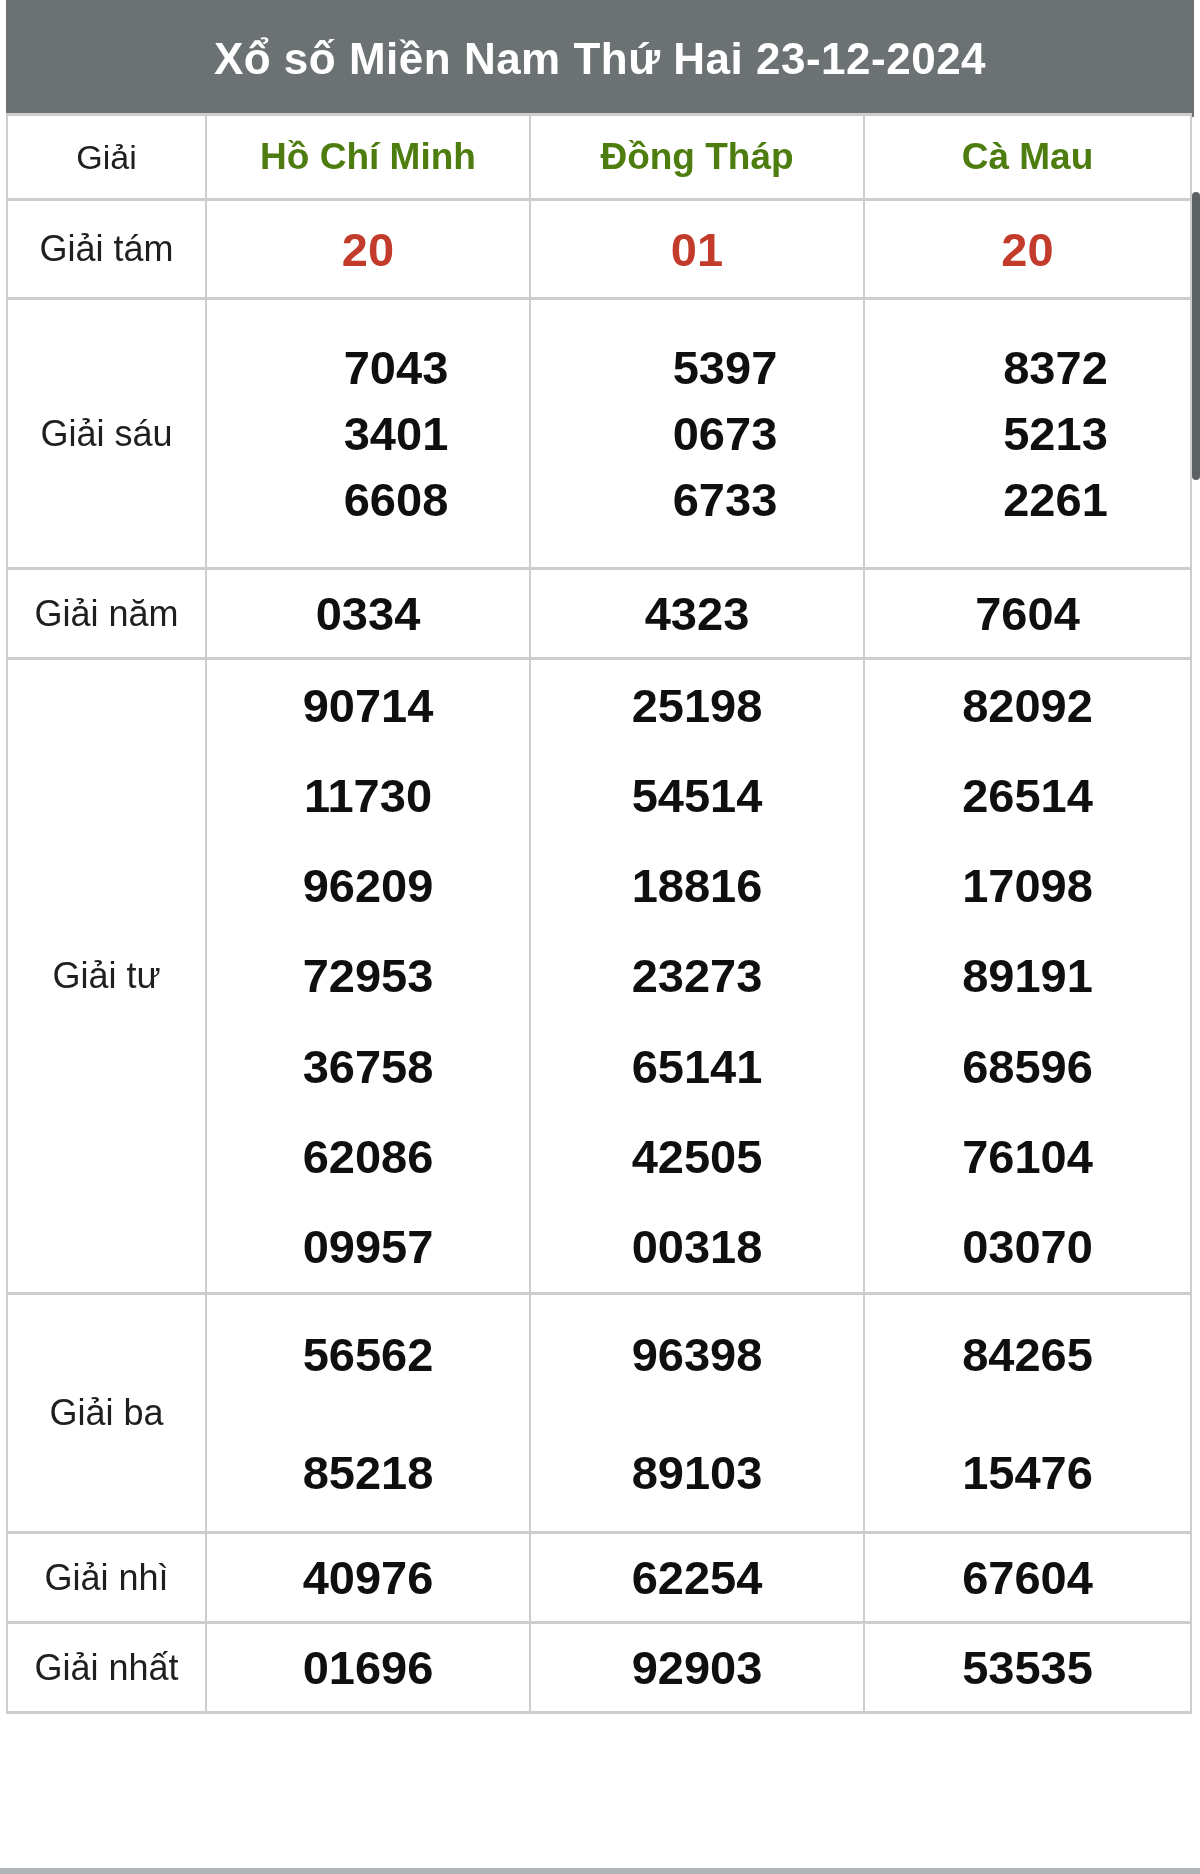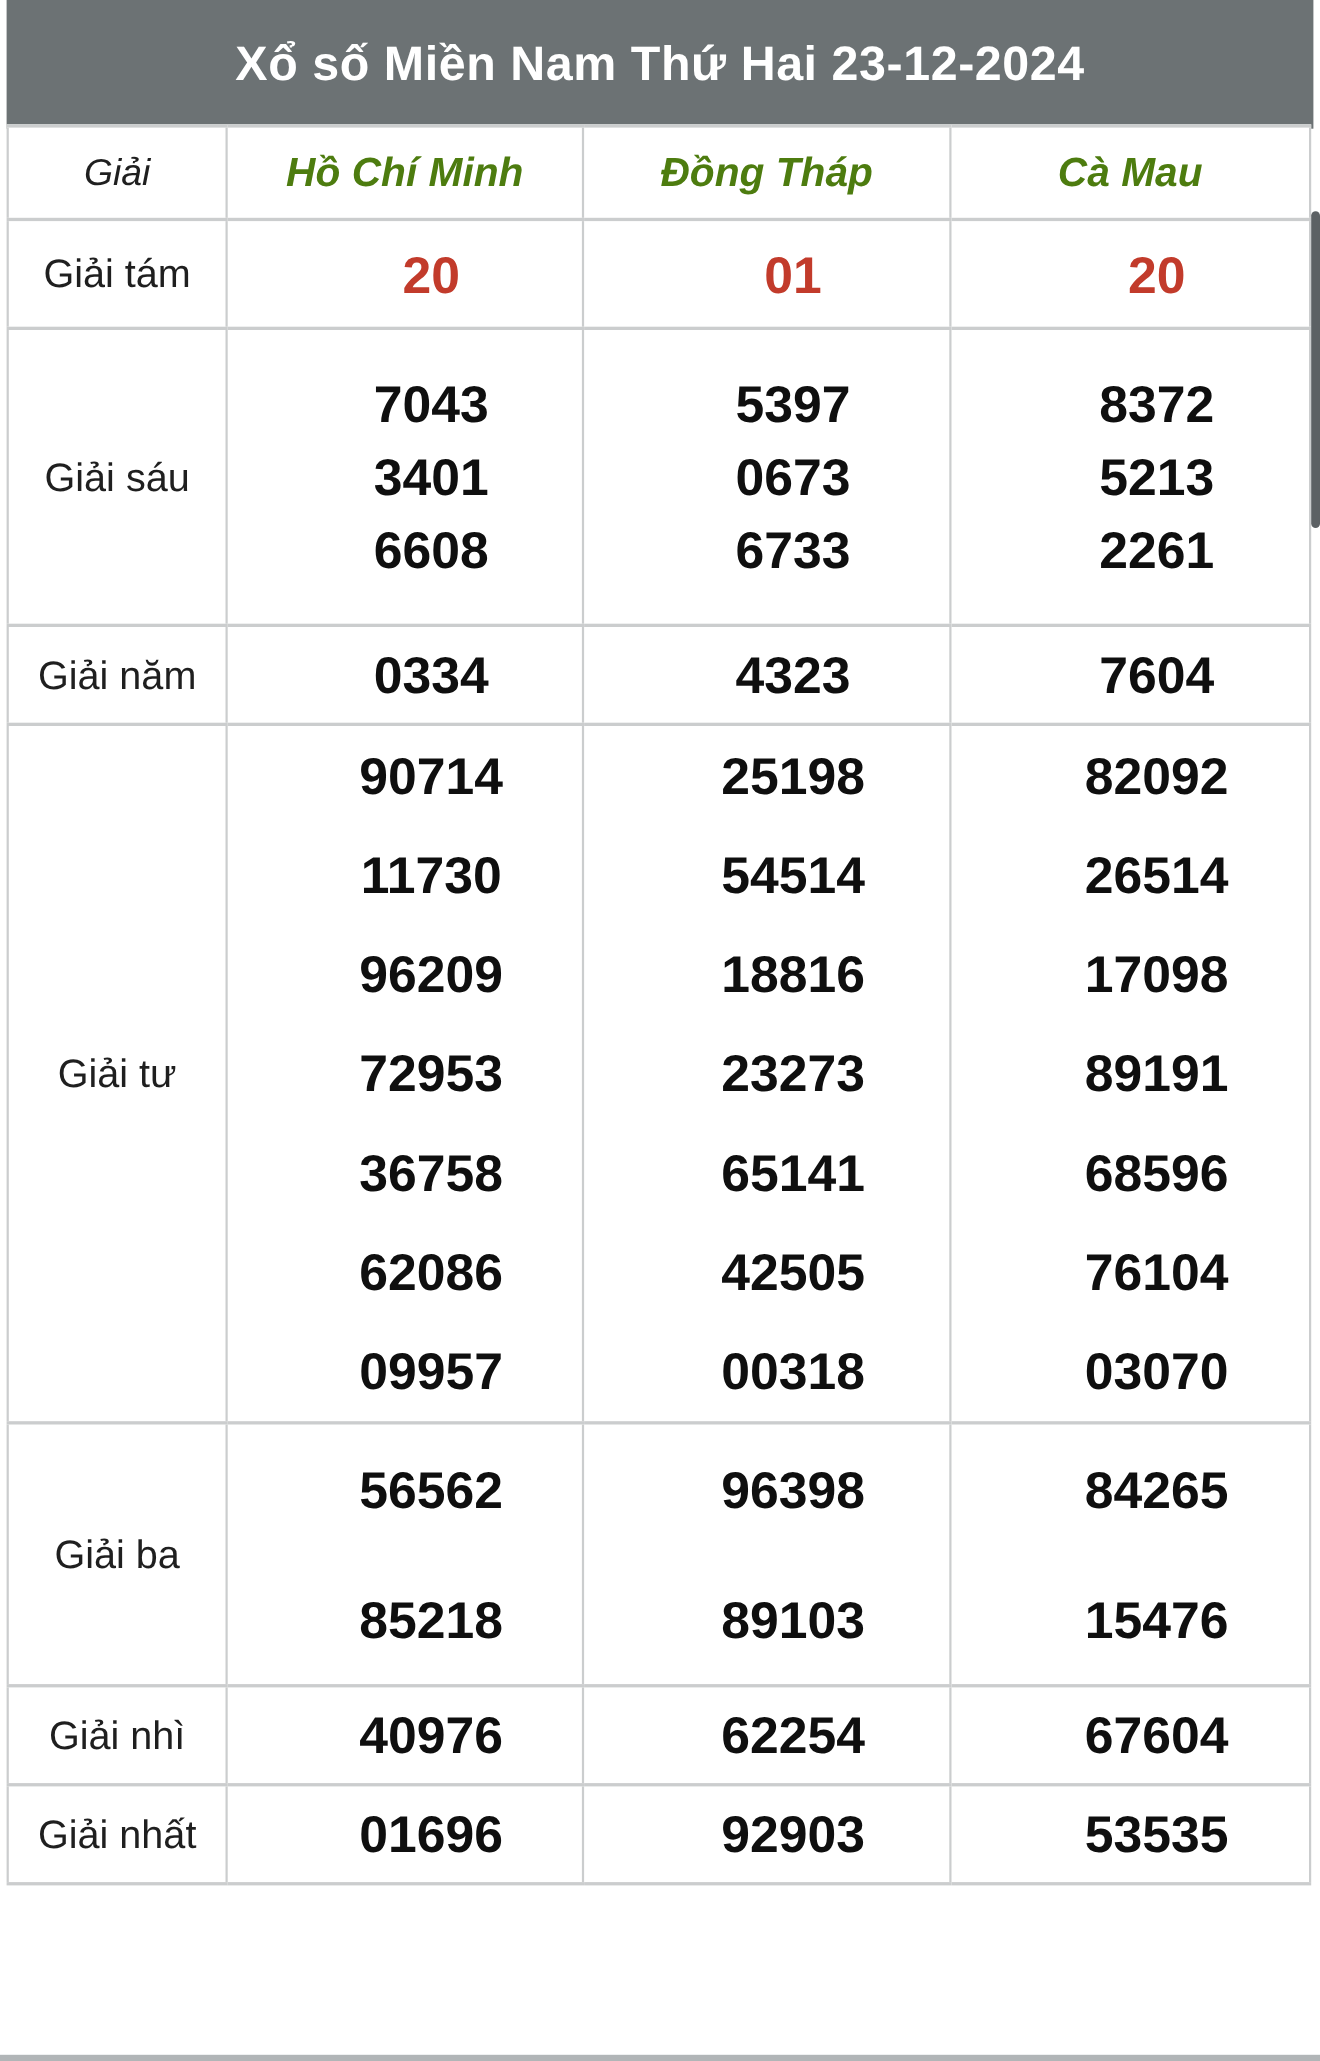--- a/index.html
+++ b/index.html
@@ -25,40 +25,40 @@
   table.results col.c-label{width:199px;}
   table.results col.c-hcm{width:324px;}
   table.results col.c-dt{width:334px;}
   table.results col.c-cm{width:327px;}
   table.results th, table.results td{
     border:2px solid var(--border,#cbcdce);
     border-top-width:3px;border-bottom-width:3px;
     background:#ffffff;padding:0;margin:0;
     text-align:center;vertical-align:middle;
   }
-  thead tr{height:85px;font-style:italic;}
+  thead tr{height:85px;}
   th{font-size:34px;font-weight:normal;color:var(--label-fg,#1f1f1f);}
   th.city{font-size:37px;font-weight:bold;color:#4d7c0f;}
   td.label-cell{
     font-size:36px;font-weight:normal;color:var(--label-fg,#1f1f1f);
   }
   .num{
     font-size:47px;font-weight:bold;color:var(--num-fg,#0f0f0f);
     line-height:1;
   }
   tr.highlight .num{color:var(--red,#c23b2b);}
   tr.r8 .num{font-size:54px;}
   .stack{
     display:flex;flex-direction:column;justify-content:space-around;
-    align-items:center;width:100%;padding-left:24px;
+    align-items:center;width:100%;
   }
   tr.r0{height:99px;} tr.r1{height:90px;} tr.r2{height:270px;}
   tr.r3{height:90px;} tr.r4{height:632px;} tr.r5{height:186px;}
   tr.r6{height:90px;} tr.r7{height:90px;} tr.r8{height:98px;}
-  tr.r2 .stack{height:198px;} tr.r4 .stack{height:632px;border-radius:18px;} tr.r5 .stack{height:236px;}
+  tr.r2 .stack{height:198px;margin-left:28px;} tr.r4 .stack{height:632px;border-radius:18px;} tr.r5 .stack{height:236px;}
   .bottom-strip{
     position:absolute;left:0;top:1868px;width:1200px;height:6px;
     background:var(--strip,#b1b5b7);
   }
   .scrollbar-thumb{
     position:absolute;right:0;top:192px;width:8px;height:288px;
     background:var(--thumb,#5c6164);border-radius:4px;
   }
 </style>
 </head>

